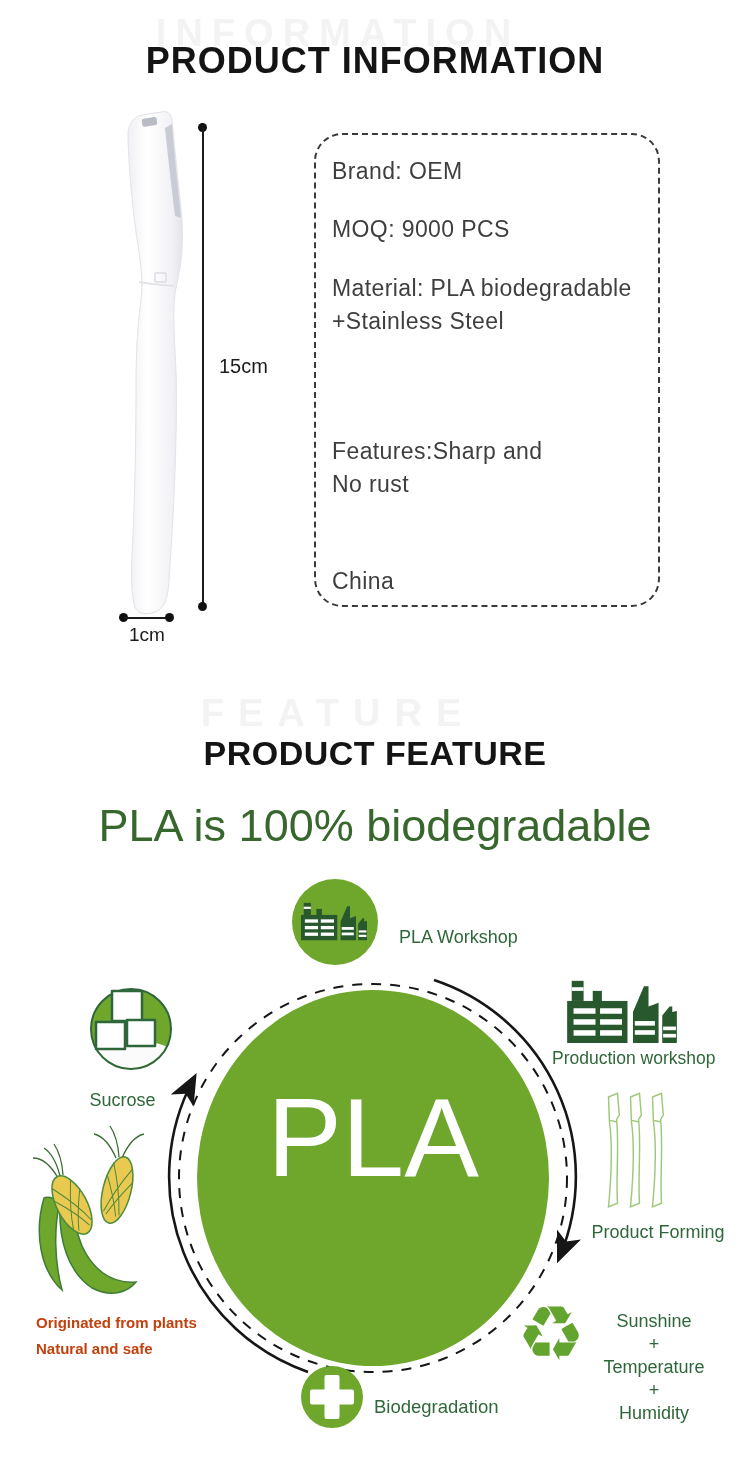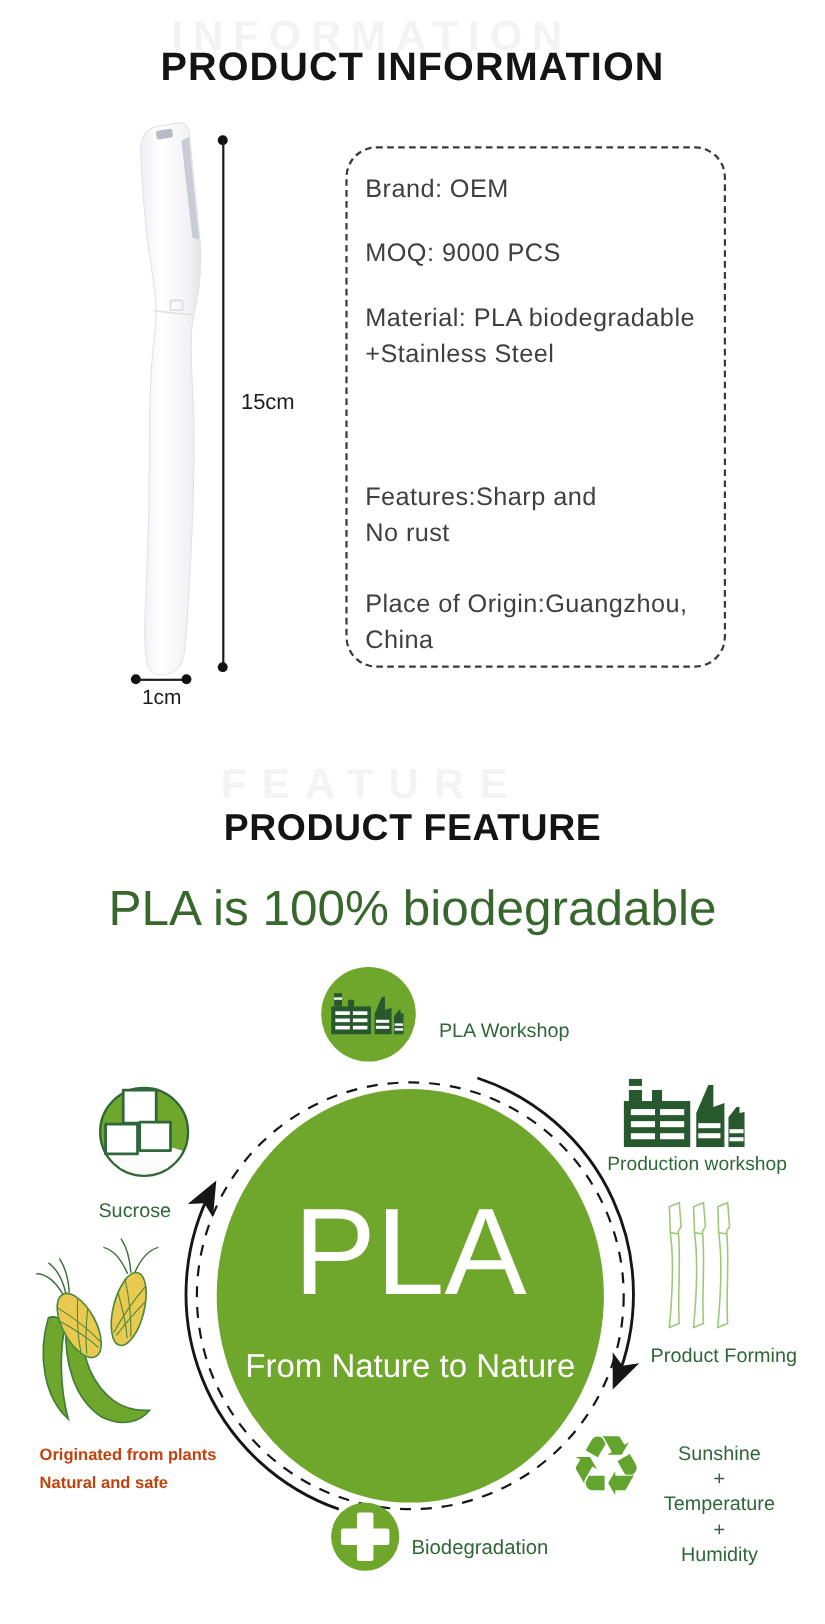--- a/index.html
+++ b/index.html
@@ -100,21 +100,20 @@
 <div class="abs dim-dot" style="left:165px;top:613px;"></div>
 <span class="abs dim-label lbl-1cm">1cm</span>
 
 <div class="abs spec-box">
   <div class="spec-line" style="top:20px;">Brand: OEM</div>
   <div class="spec-line" style="top:78px;">MOQ: 9000 PCS</div>
   <div class="spec-line" style="top:137px;">Material: PLA biodegradable</div>
   <div class="spec-line" style="top:170px;">+Stainless Steel</div>
   <div class="spec-line" style="top:300px;">Features:Sharp and</div>
   <div class="spec-line" style="top:333px;">No rust</div>
-  <div class="spec-line" style="top:397px;">Place of Origin:Guangzhou,</div>
   <div class="spec-line" style="top:430px;">China</div>
 </div>
 
 <div class="abs watermark wm-feature">FEATURE</div>
 <div class="abs section-title title-feature">PRODUCT FEATURE</div>
 <div class="abs headline">PLA is 100% biodegradable</div>
 
 <div class="abs diagram">
 
   <svg class="layer" width="750" height="616" viewBox="0 0 750 616">
@@ -195,21 +194,20 @@
         <path d="M62,321 C70,335 78,351 82,367 M58,333 C66,345 74,359 78,371 M82,323 C74,337 66,353 62,367 M86,335 C78,347 70,361 66,371" fill="none" stroke="#4c8a3d" stroke-width="1"></path>
       </g>
       <g transform="rotate(14 117 330)">
         <ellipse cx="117" cy="330" rx="14" ry="34" fill="#e9c94f" stroke="#4c8a3d" stroke-width="1.5"></ellipse>
         <path d="M107,304 C114,318 121,336 125,354 M104,318 C111,330 118,344 122,356 M127,306 C120,320 113,338 109,354 M130,320 C123,332 116,346 112,356" fill="none" stroke="#4c8a3d" stroke-width="1"></path>
       </g>
     </g>
   </svg>
 
   <div class="center-title">PLA</div>
-  <div class="center-subtitle">From Nature to Nature</div>
 
   <div class="cycle-label" style="left:399px;top:67px;">PLA Workshop</div>
   <div class="cycle-label" style="left:552px;top:188px;font-size:17.5px;">Production workshop</div>
   <div class="cycle-label" style="left:583px;top:362px;width:150px;text-align:center;">Product Forming</div>
   <div class="cycle-label" style="left:80px;top:230px;width:85px;text-align:center;">Sucrose</div>
   <div class="cycle-label" style="left:374px;top:536px;font-size:18.5px;">Biodegradation</div>
 
   <div class="recycle">♻</div>
 
   <div class="conditions">

